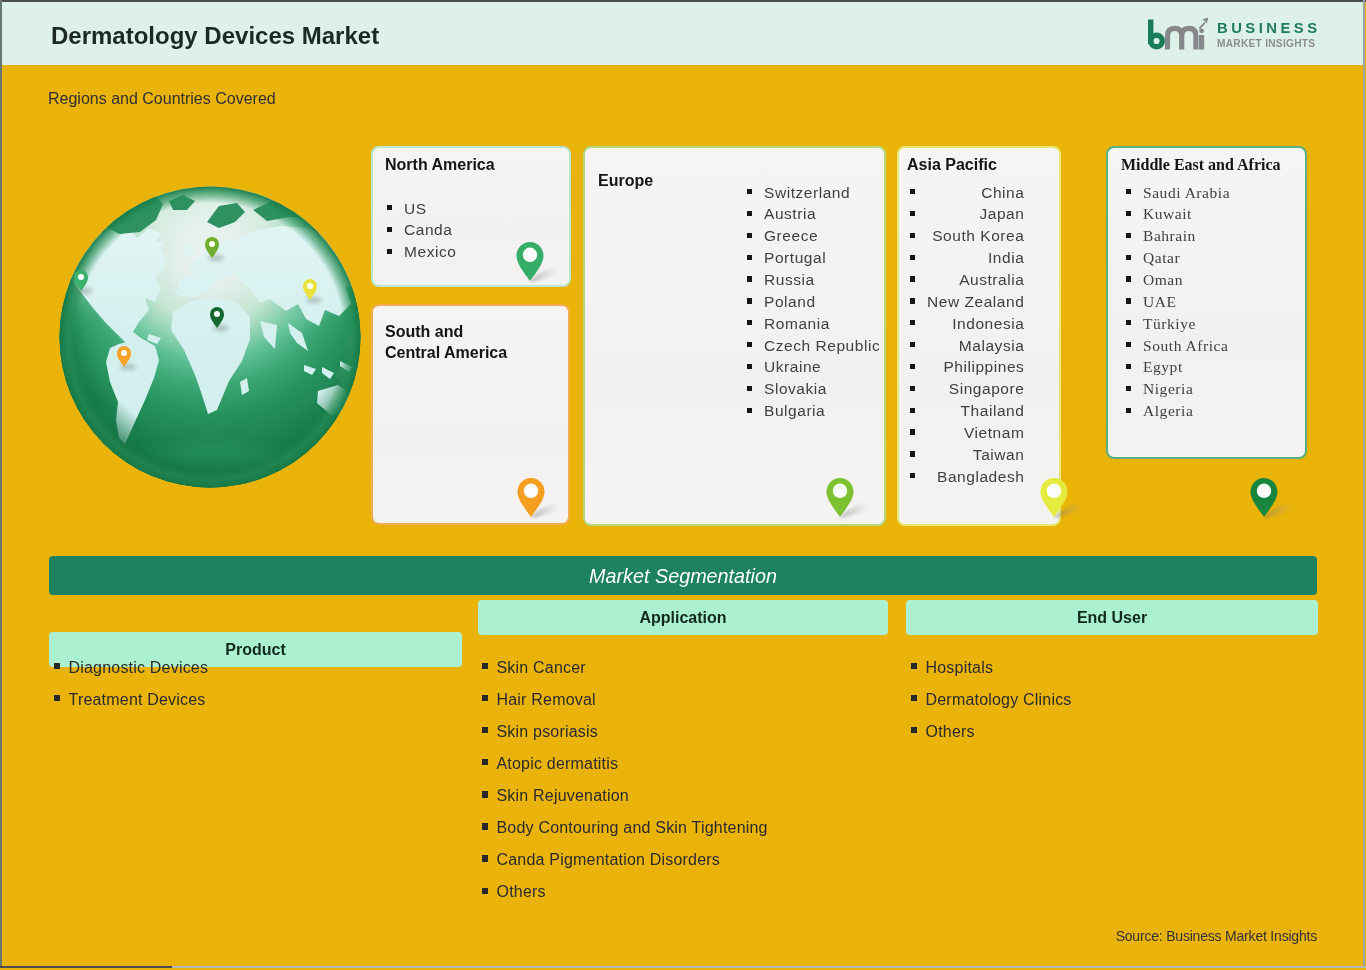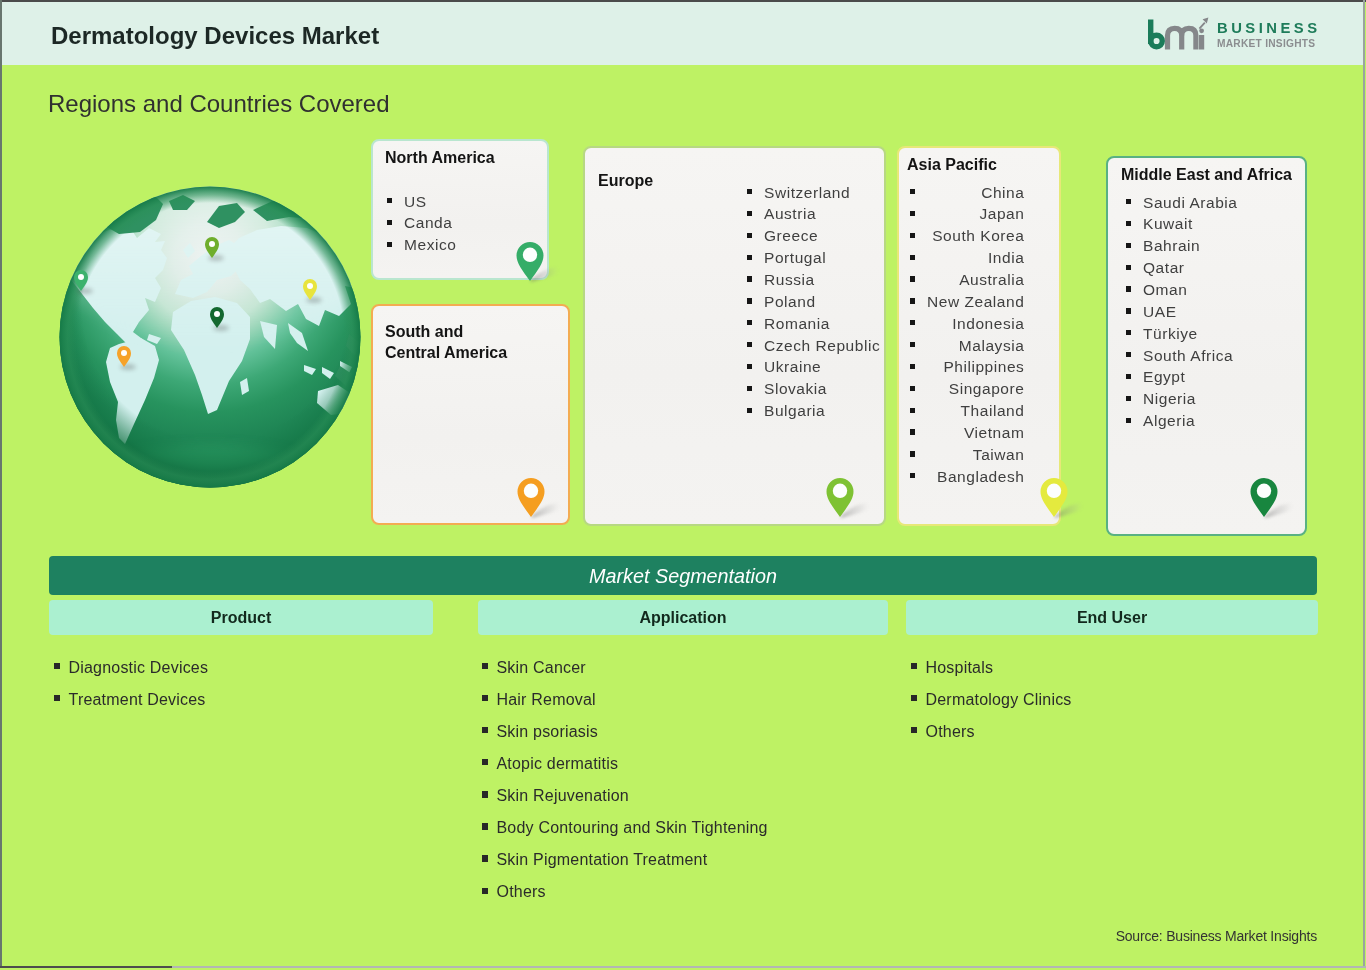--- a/index.html
+++ b/index.html
@@ -1,45 +1,45 @@
 <!DOCTYPE html>
 <html><head>
 <meta charset="utf-8">
 <style>
 * { margin:0; padding:0; box-sizing:border-box; }
 html,body { width:1366px; height:970px; background:#ffffff; font-family:"Liberation Sans", sans-serif; overflow:hidden; }
 .abs { position:absolute; }
-#page { position:relative; width:1366px; height:970px; background:#bef264; }
+#page { position:relative; width:1366px; height:970px; background:#eab308; }
 
 #btop { left:0; top:0; width:1366px; height:2px; background:#4b4b4b; }
 #bleft { left:0; top:0; width:2px; height:967px; background:#68766e; }
 #bright { left:1363px; top:0; width:2px; height:967px; background:#9aa3a0; }
 #bbot1 { left:0; top:966px; width:172px; height:2px; background:#4d4d4d; }
 #bbot2 { left:172px; top:966px; width:1194px; height:2px; background:#b2b6b5; }
 
 #header { left:2px; top:2px; width:1361px; height:63px; background:#def1e8; }
 #title { left:49px; top:19.5px; font-size:24px; font-weight:bold; color:#1c2825; }
-#h2 { left:48px; top:90px; font-size:24px; color:#303030; }
+#h2 { left:48px; top:90px; font-size:16px; color:#303030; }
 
 .box { border-radius:8px; background:linear-gradient(180deg,#f6f5f3 0%,#f2f1ef 60%,#f4f3f1 100%); }
 .box h3 { position:absolute; font-size:16px; font-weight:bold; color:#141414; }
 .box ul { position:absolute; list-style:none; }
 .box li { position:relative; height:21.87px; font-size:15.5px; letter-spacing:0.55px; color:#3f3f3f; padding-left:17px; }
 .box li::before { content:""; position:absolute; left:0; top:5.5px; width:5.3px; height:5.3px; background:#161616; }
-#boxNA { left:371px; top:139px; width:178px; height:141px; border:2px solid #b9e6cf; }
+#boxNA { left:371px; top:146px; width:200px; height:141px; border:2px solid #b9e6cf; }
 #boxSCA { left:371px; top:304px; width:199px; height:221px; border:2px solid #f3ac52; }
 #boxEU { left:583px; top:146px; width:303px; height:380px; border:2px solid #b7d883; }
 #boxAP { left:897px; top:146px; width:164px; height:380px; border:2px solid #e7e878; }
-#boxMEA { left:1106px; top:156px; width:201px; height:380px; border:2px solid #59b183; }
+#boxMEA { left:1106px; top:146px; width:201px; height:313px; border:2px solid #59b183;font-family:Liberation Serif, serif; }
 
 .pin { position:absolute; }
 
 #segbar { left:49px; top:556px; width:1268px; height:39px; background:#1e8160; border-radius:4px; text-align:center; line-height:40px; font-size:19.8px; color:#fff;font-style:italic; }
 .mintbar { top:600px; height:35px; background:#abf0d0; border-radius:4px; text-align:center; line-height:36px; font-size:16px; font-weight:bold; color:#12291d; }
-#mb1 { left:49px; width:384px; }
+#mb1 { left:49px; width:413px;margin-top:32px; }
 #mb2 { left:478px; width:410px; }
 #mb3 { left:906px; width:412px; }
 .seglist { list-style:none; }
 .seglist li { position:relative; height:32.1px; font-size:16px; letter-spacing:0.2px; color:#2b2b2b; padding-left:14.5px; }
 .seglist li::before { content:""; position:absolute; left:0; top:4.4px; width:6.3px; height:6.3px; background:#282828; }
 #sl1 { left:54px; top:658.5px; }
 #sl2 { left:482px; top:658.5px; }
 #sl3 { left:911px; top:658.5px; }
 #source { left:0px; top:928px; width:1317px; text-align:right; font-size:14px; letter-spacing:-0.2px; color:#333;padding-left:19px; }
 </style>
@@ -280,21 +280,21 @@
     <li>Diagnostic Devices</li>
       <li>Treatment Devices</li>
   </ul>
   <ul id="sl2" class="abs seglist">
     <li>Skin Cancer</li>
       <li>Hair Removal</li>
       <li>Skin psoriasis</li>
       <li>Atopic dermatitis</li>
       <li>Skin Rejuvenation</li>
       <li>Body Contouring and Skin Tightening</li>
-      <li>Skin Pigmentation Treatment</li>
+      <li>Canda Pigmentation Disorders</li>
       <li>Others</li>
   </ul>
   <ul id="sl3" class="abs seglist">
     <li>Hospitals</li>
       <li>Dermatology Clinics</li>
       <li>Others</li>
   </ul>
   <div id="source" class="abs">Source: Business Market Insights</div>
 
   <div id="bleft" class="abs"></div>

